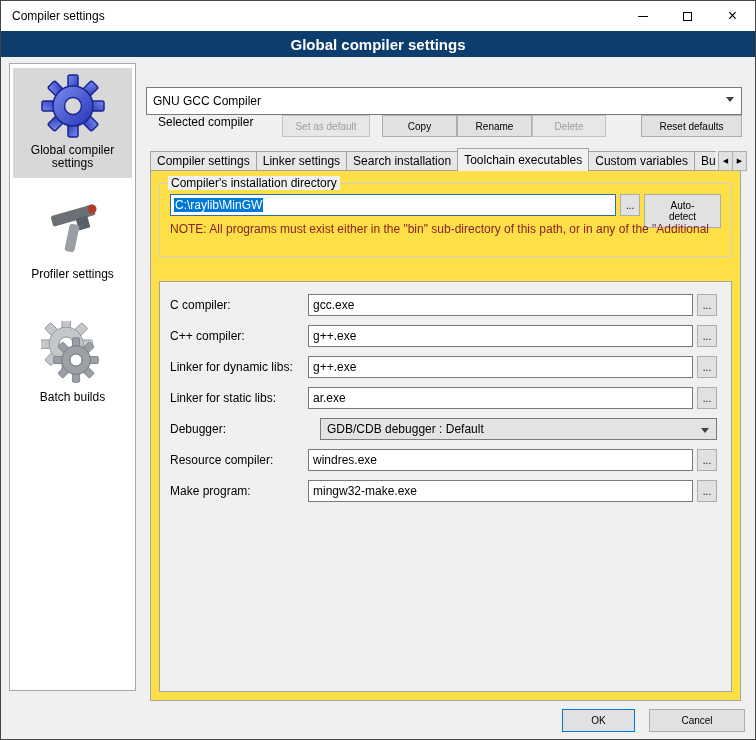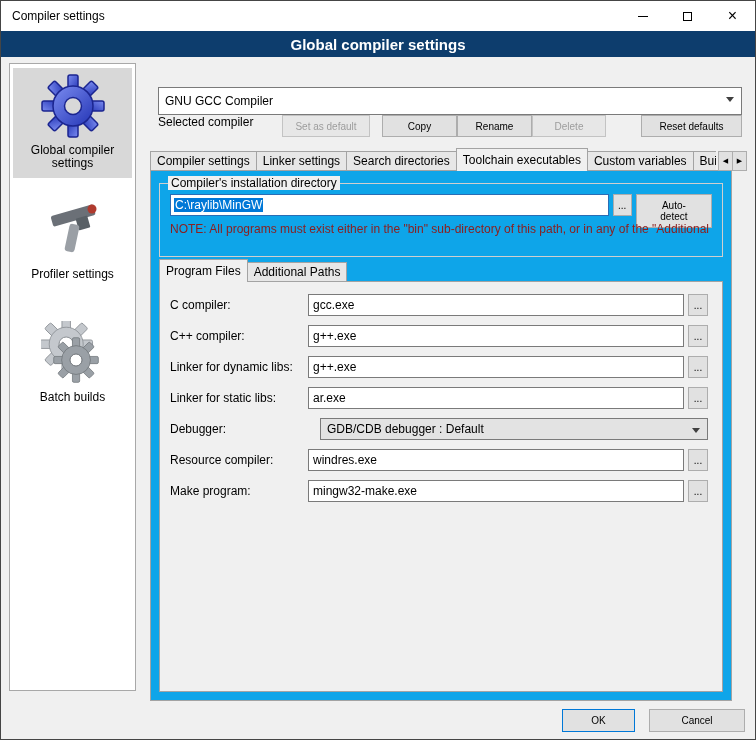--- a/index.html
+++ b/index.html
@@ -30,42 +30,42 @@
   .icon64 { width:64px; height:64px; }
   .side-label { margin-top:6px; line-height:13px; }
   
   .main { position:absolute; left:145px; top:62px; width:601px; height:644px; }
   .lbl-selcomp { position:absolute; top:4px; left:12px;margin-top:48px; }
   .combo { border:1px solid #7a7a7a; background:#fff; display:flex; align-items:center;
     padding:0 22px 0 6px; position:relative; overflow:hidden; white-space:nowrap; }
   .combo.gray { background:#e3e3e3;margin-left:12px; }
   .combo-arrow { position:absolute; right:7px; top:9px; width:0; height:0;
     border-left:4px solid transparent; border-right:4px solid transparent; border-top:5px solid #404040; }
-  .compiler-combo { position:absolute; top:24px; left:12px; right:5px; height:28px; }
+  .compiler-combo { position:absolute; top:24px; left:0; right:5px; height:28px; }
   .actions { position:absolute; top:52px; left:12px; right:5px; height:22px; display:flex; }
   .btn { height:22px; background:#e1e1e1; border:1px solid #adadad; display:inline-flex;
     align-items:center; justify-content:center; padding:0 8px; font-family:"Liberation Sans",sans-serif; font-size:10px; cursor:default; }
   .btn.disabled { color:#9d9d9d; border-color:#c3c3c3; background:#e7e7e7; }
   .b-setdefault { margin-left:124px; width:88px; }
   .b-copy { margin-left:12px; width:75px; }
   .b-rename { width:75px; }
   .b-delete { width:74px; }
   .b-reset { margin-left:auto; width:101px; }
   
   .tabstrip { position:absolute; left:4px; right:31px; top:85px; height:23px; display:flex;
     align-items:flex-end; overflow:hidden; z-index:3; }
   .tab { height:20px; border:1px solid #a3a3a3; background:#e7e7e7; padding:0 6px; display:flex;
     align-items:center; white-space:nowrap; margin-left:-1px; }
   .tab:first-child { margin-left:0; }
   .tab.active { height:23px; background:#f0f0f0; border-bottom:none; position:relative; z-index:2; }
   .tab-scroll { position:absolute; top:88px; right:0; display:flex; z-index:4; }
   .btn-arrow { width:15px; height:20px; font-size:7px; padding:0; margin-left:-1px; }
   
-  .panel { position:absolute; left:4px; right:15px; top:107px; height:531px;
-    border:1px solid #a3a3a3; background:#0ea5e9; }
+  .panel { position:absolute; left:4px; right:6px; top:107px; height:531px;
+    border:1px solid #a3a3a3; background:#fde047; }
   .groupbox { position:absolute; left:8px; right:8px; top:12px; height:74px; border:1px solid #cfcfcf; }
   .group-title { position:absolute; top:-8px; left:8px; background:#f0f0f0; padding:0 3px; }
   .install-row { position:absolute; left:10px; right:10px; top:10px; height:22px; display:flex; }
   .path-box { width:457px; height:22px; border:1px solid #2a6db5; background:#fff; display:flex;
     align-items:center; padding:0 3px; overflow:hidden; white-space:nowrap; }
   .path-box .sel { background:var(--selection,#0078d7); color:#fff; padding:0 1px; }
   .browse-sm { width:20px; margin-left:4px; padding:0; }
   .autodetect { width:78px; margin-left:4px; padding:16px; }
   .note { position:absolute; left:10px; right:1px; top:38px; color:var(--note_red,#8b2020);
     white-space:nowrap; overflow:hidden; }
@@ -165,21 +165,21 @@
       <button class="btn disabled b-setdefault">Set as default</button>
       <button class="btn b-copy">Copy</button>
       <button class="btn b-rename">Rename</button>
       <button class="btn disabled b-delete">Delete</button>
       <button class="btn b-reset">Reset defaults</button>
     </div>
 
     <div class="tabstrip">
       <div class="tab">Compiler settings</div>
       <div class="tab">Linker settings</div>
-      <div class="tab">Search directories</div>
+      <div class="tab">Search installation</div>
       <div class="tab active">Toolchain executables</div>
       <div class="tab">Custom variables</div>
       <div class="tab">Build options</div>
     </div>
     <div class="tab-scroll">
       <button class="btn btn-arrow">
           <span>◀</span>
         </button>
       <button class="btn btn-arrow">
           <span>▶</span>
@@ -193,24 +193,20 @@
         <div class="install-row">
           <div class="path-box">
             <span class="sel">C:\raylib\MinGW</span>
           </div>
           <button class="btn browse-sm">...</button>
           <button class="btn autodetect">Auto-detect</button>
         </div>
         <div class="note">NOTE: All programs must exist either in the "bin" sub-directory of this path, or in any of the "Additional</div>
       </div>
 
-      <div class="innertabs">
-        <div class="tab active">Program Files</div>
-        <div class="tab">Additional Paths</div>
-      </div>
 
       <div class="innerpanel">
 
         <div class="form-row">
           <span class="form-label">C compiler:</span>
           <input class="form-input" readonly="" value="gcc.exe" style="">
           <button class="btn browse">...</button>
         </div>
 
         <div class="form-row">

